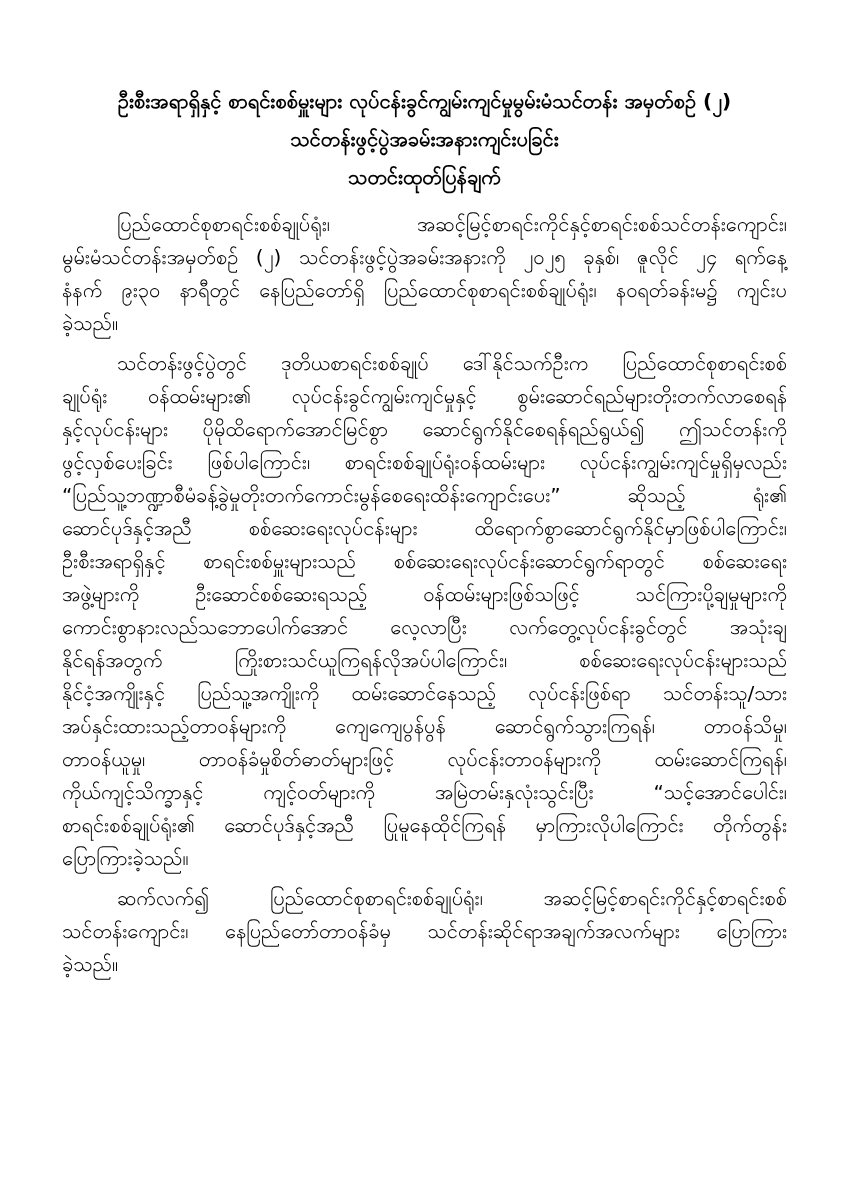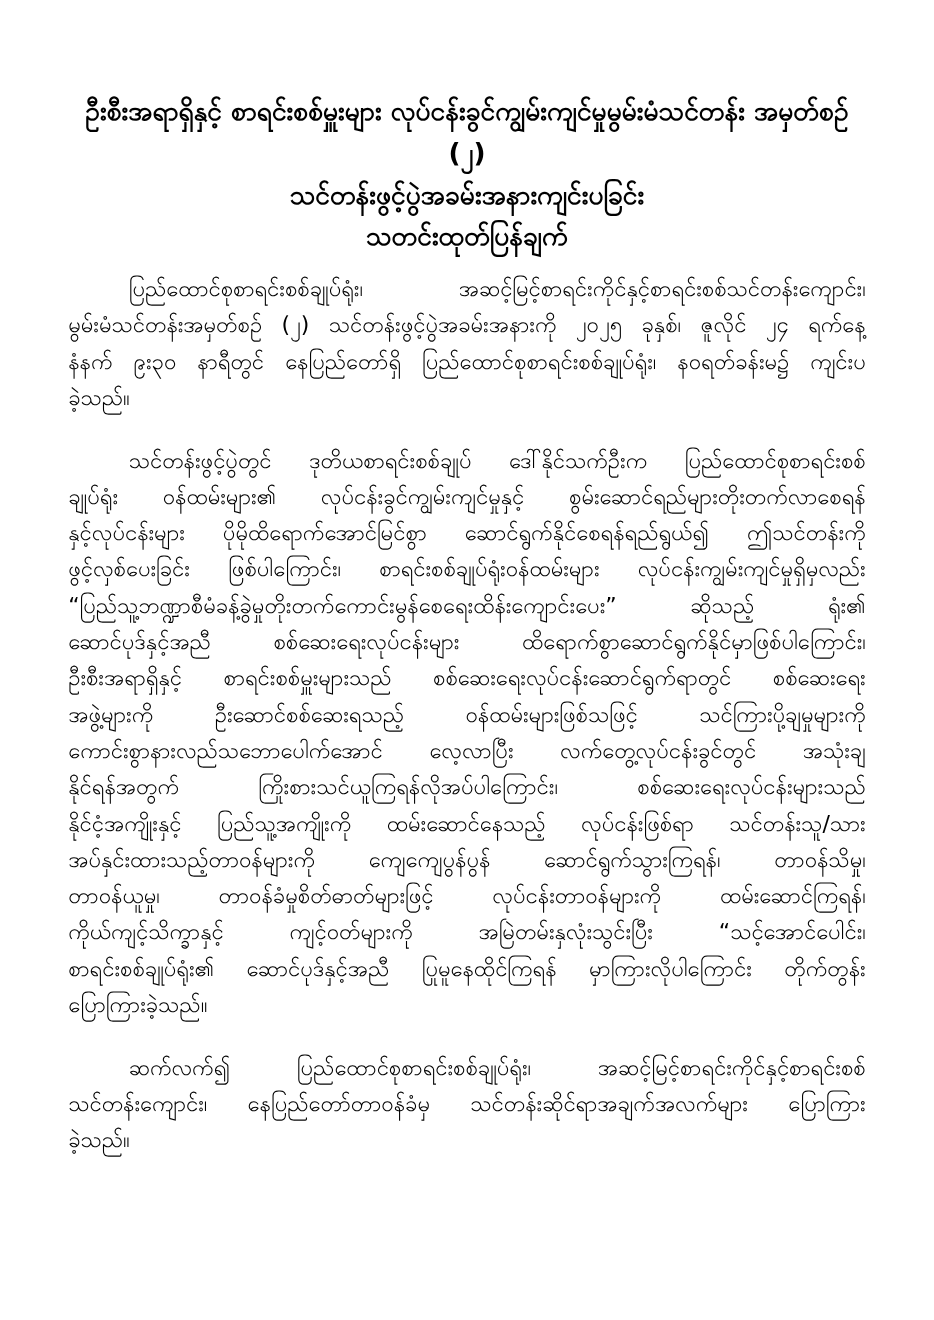--- a/index.html
+++ b/index.html
@@ -16,26 +16,26 @@
     height: 1200px;
     background: #ffffff;
     padding: 82px 62px 0 62px;
     overflow: hidden;
   }
   .heading {
     text-align: center;
     font-weight: bold;
   }
   .title-line {
-    font-size: 24px;
+    font-size: 20px;
     line-height: 38px;
     text-align: center;
   }
   .para {
-    margin-top: 24px;
+    margin-top: 7px;
   }
   .para.p1 { margin-top: 12px; }
   .body-line {
     font-size: 20px;
     line-height: 33px;
     text-align: justify;
     text-align-last: justify;
     white-space: normal;
   }
   .body-line.first {

